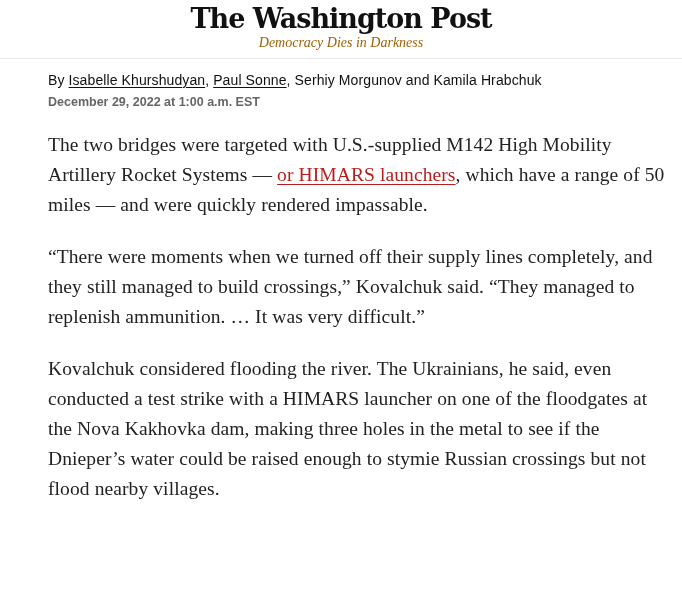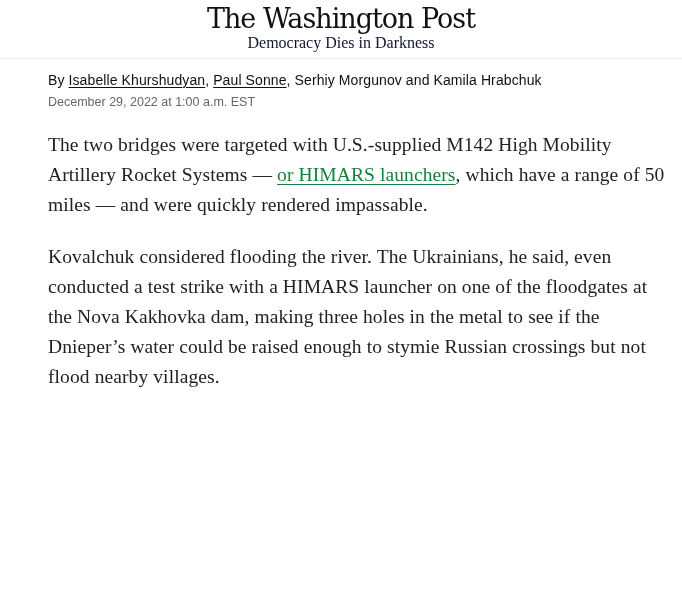--- a/index.html
+++ b/index.html
@@ -14,32 +14,33 @@
   }
 
   
   .masthead {
     padding-top: 5px;
     text-align: center;
   }
   .logo {
     display: inline-block;
     font-family: "DejaVu Serif", serif;
-    font-weight: 400;
+    font-weight: 700;
     font-size: 27px;
     line-height: 28px;
     letter-spacing: -1px;
     color: #111111;
     cursor: pointer;
   }
   .tagline {
     font-family: "Liberation Serif", serif;
-    font-size: 16px;
+    font-style: italic;
+    font-size: 14px;
     line-height: 15px;
-    color: #0f172a;
+    color: #a16207;
     margin-top: 2px;
   }
   .divider {
     border: none;
     border-top: 1px solid #e9e9e9;
     margin: 8px 0 0 0;
     width: 682px;
   }
 
   
@@ -60,35 +61,36 @@
     text-decoration: underline;
     text-underline-offset: 2px;
     text-decoration-thickness: 1px;
     cursor: pointer;
   }
   .pub-date {
     font-size: 12.5px;
     line-height: 16px;
     color: #666666;
     margin-top: 5px;
+    font-weight: bold;
   }
 
   
   .article {
     width: 626px;
     margin: 20px 0 0 48px;
     font-family: "Liberation Serif", serif;
     font-size: 19.5px;
     line-height: 30px;
     color: #222222;
     letter-spacing: 0.1px;
   }
   .article p { margin: 0 0 22px 0; }
   .article a {
-    color: #15803d;
+    color: #b91c1c;
     text-decoration: underline;
     text-underline-offset: 2.5px;
     text-decoration-thickness: 1px;
     cursor: pointer;
   }
 </style>
 </head>
 <body>
 
 <header class="masthead">
@@ -98,14 +100,15 @@
 
 <hr class="divider">
 
 <div class="byline-block">
   <div class="byline">By <a href="#">Isabelle Khurshudyan</a>, <a href="#">Paul Sonne</a>, Serhiy Morgunov and Kamila Hrabchuk</div>
   <div class="pub-date">December 29, 2022 at 1:00 a.m. EST</div>
 </div>
 
 <main class="article">
     <p>The two bridges were targeted with U.S.-supplied M142 High Mobility Artillery Rocket Systems — <a href="#">or HIMARS launchers</a>, which have a range of 50 miles — and were quickly rendered impassable.</p>
+    <p>“There were moments when we turned off their supply lines completely, and they still managed to build crossings,” Kovalchuk said. “They managed to replenish ammunition. … It was very difficult.”</p>
     <p>Kovalchuk considered flooding the river. The Ukrainians, he said, even conducted a test strike with a HIMARS launcher on one of the floodgates at the Nova Kakhovka dam, making three holes in the metal to see if the Dnieper’s water could be raised enough to stymie Russian crossings but not flood nearby villages.</p>
   </main>
 
 </body></html>

